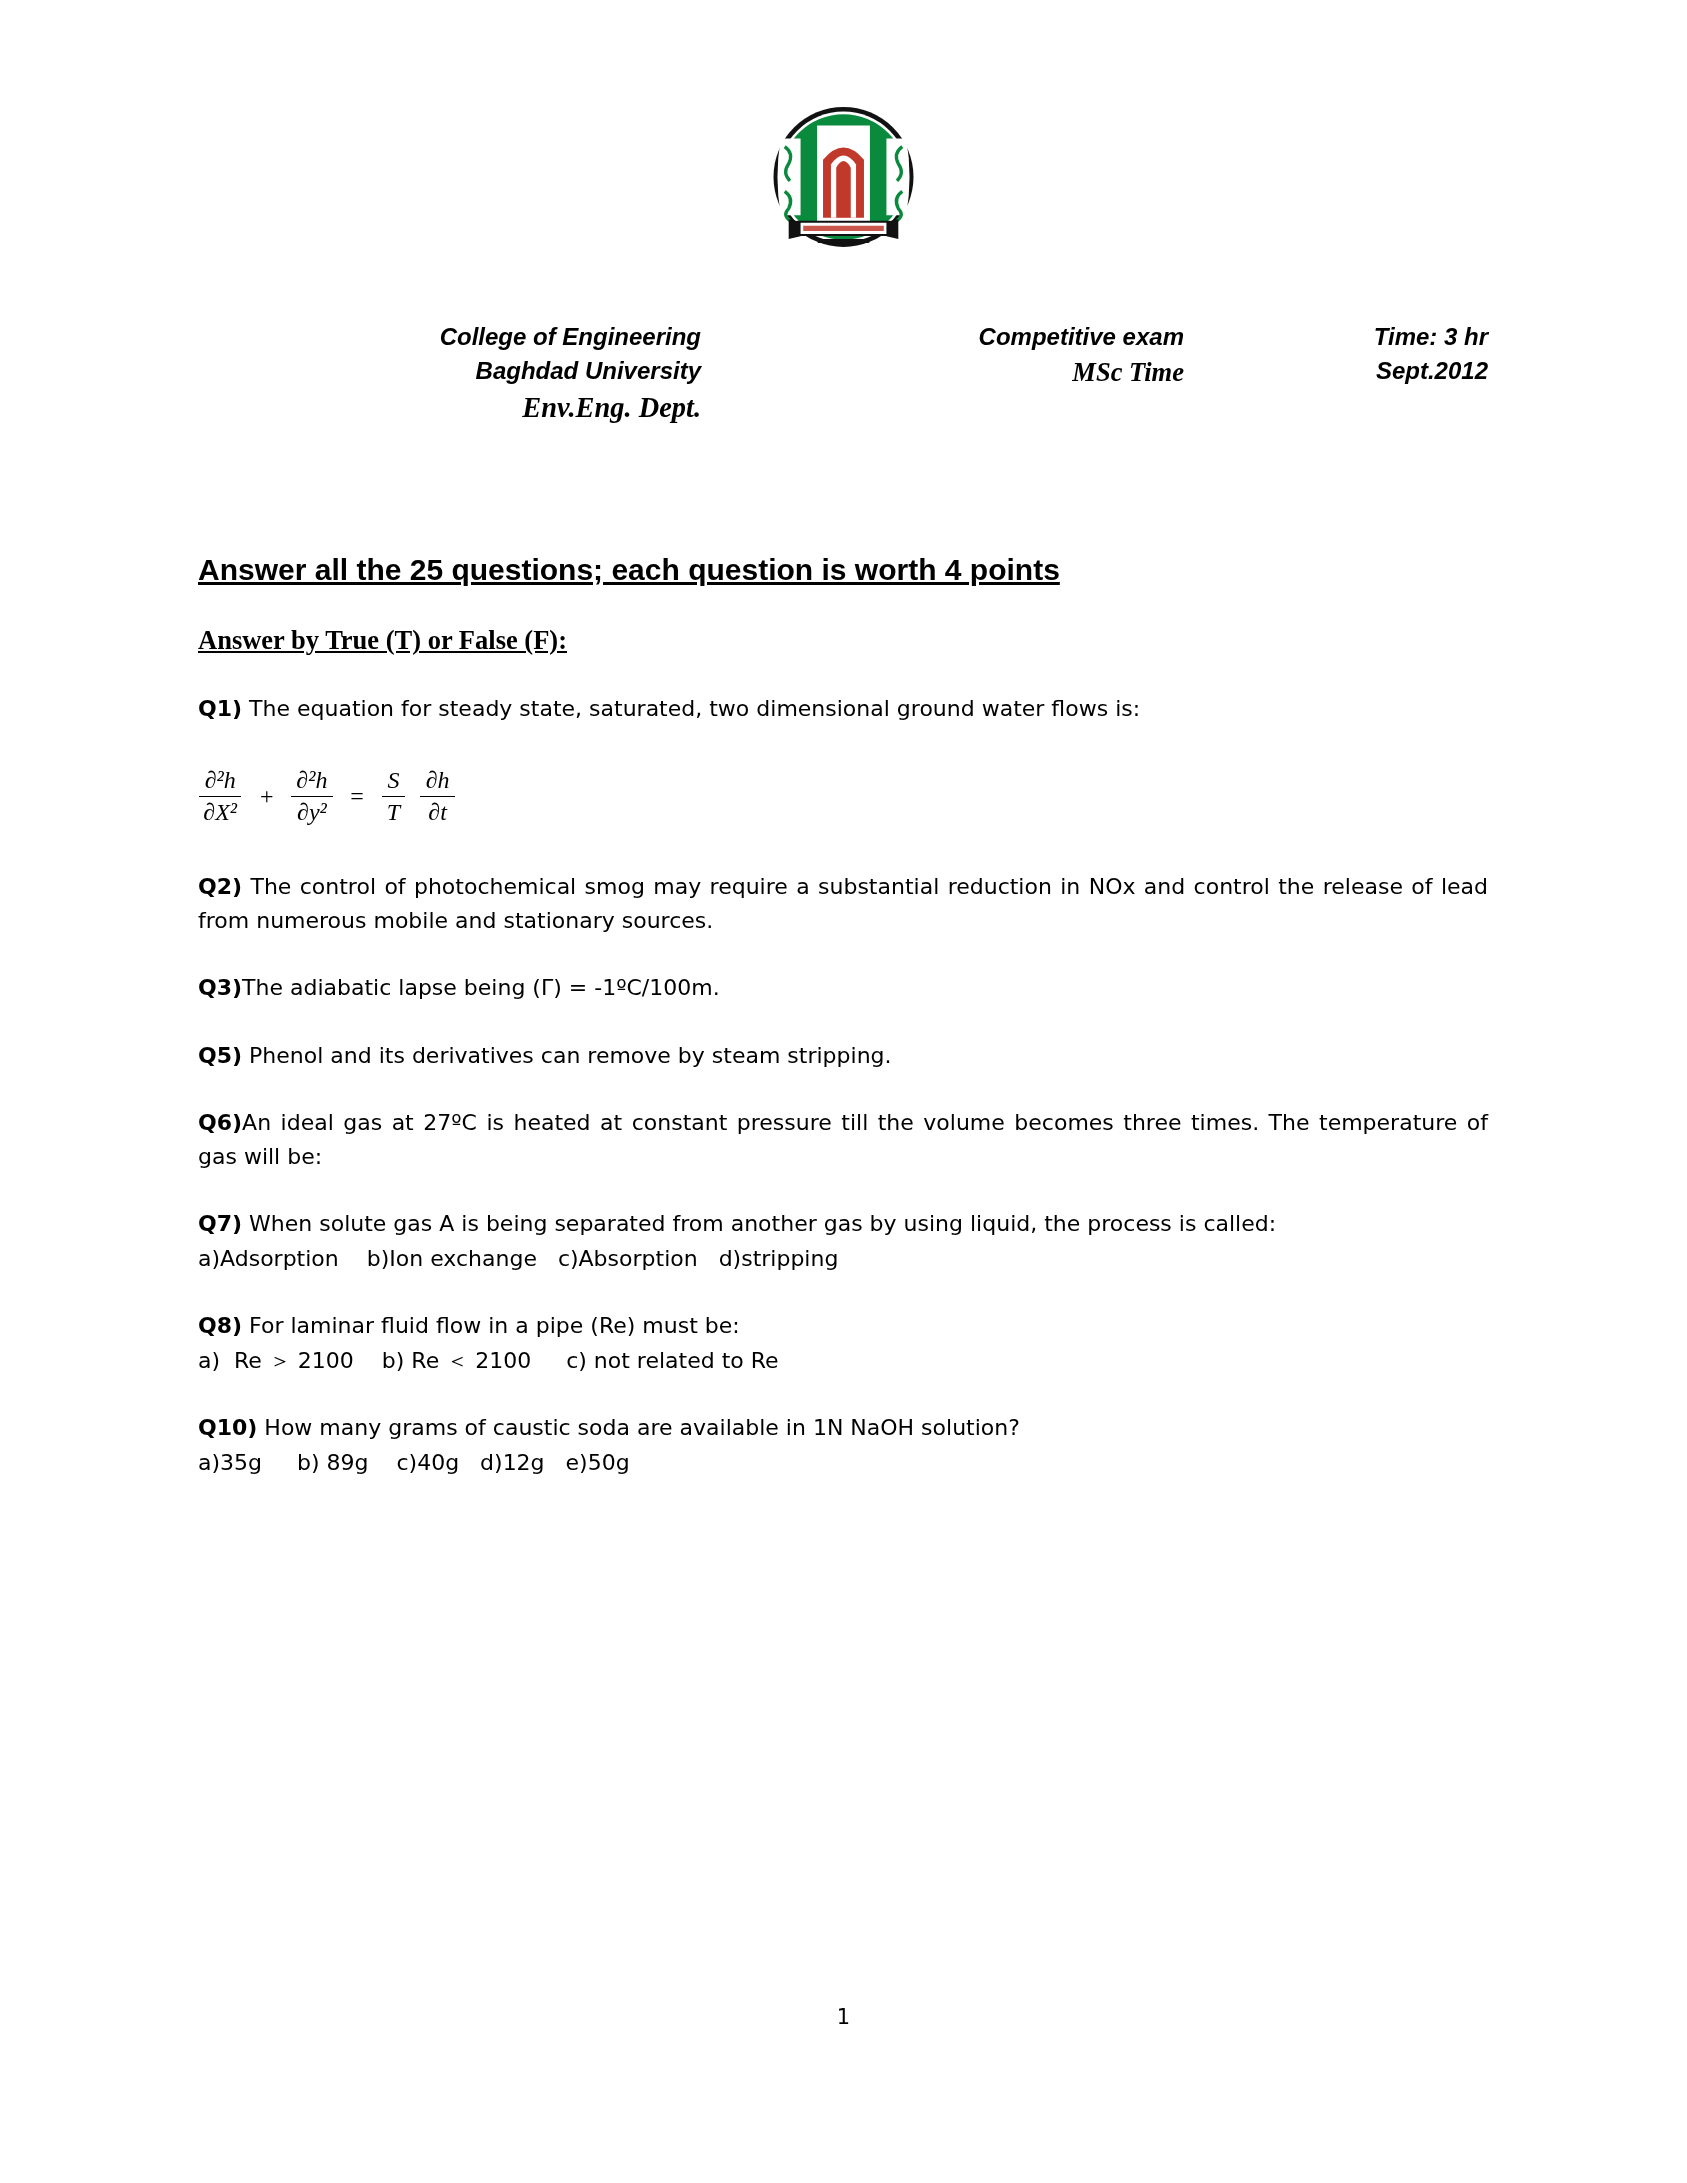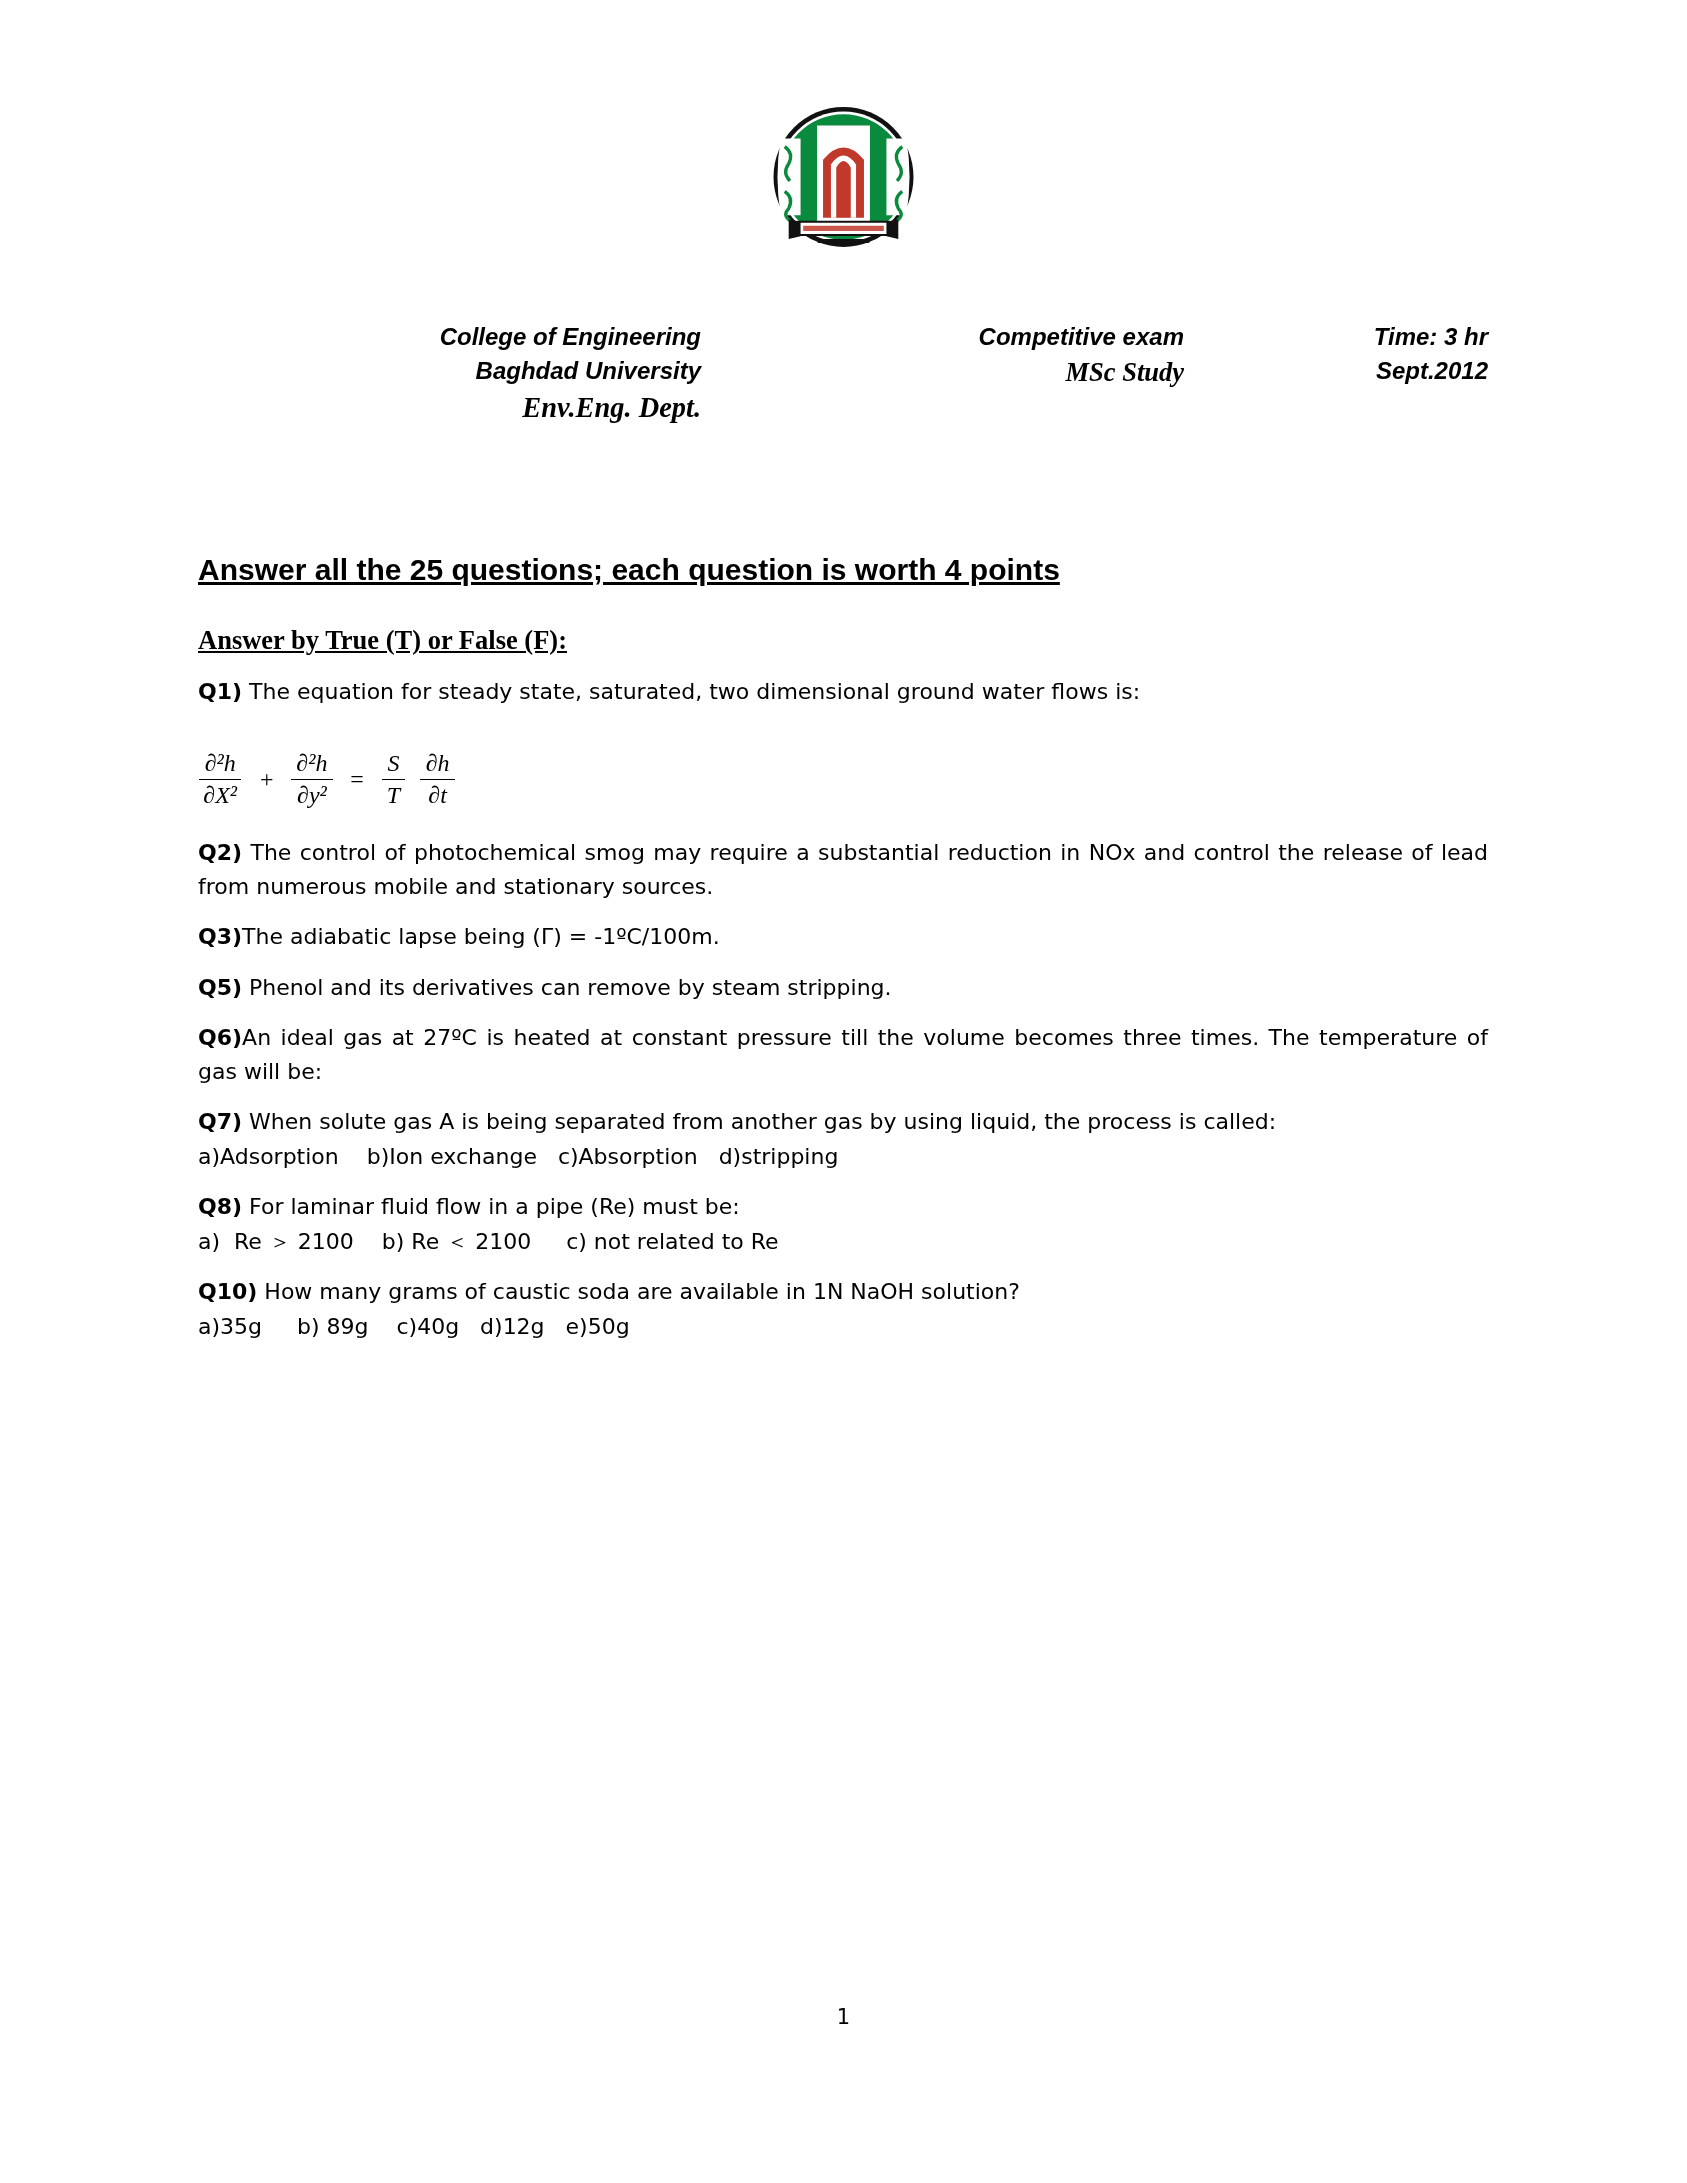--- a/index.html
+++ b/index.html
@@ -93,21 +93,21 @@
     font-weight: bold;
     font-size: 26.5px;
     text-decoration: underline;
     margin-top: 34px;
     margin-bottom: 0;
     line-height: 1.3;
   }
 
   
   .q-block {
-    margin-top: 17px;
+    margin-top: 34px;
     font-size: 22px;
     line-height: 1.52;
     text-align: justify;
     text-justify: inter-word;
   }
   .q-block .qnum {
     font-weight: bold;
   }
   .q-opts {
     font-size: 22px;
@@ -206,21 +206,21 @@
     <table class="header-table">
       <tbody>
           <tr>
         <td class="hdr-col-1">
           <div class="hdr-line">College of Engineering</div>
           <div class="hdr-line indent-1">Baghdad University</div>
           <div class="hdr-line big-serif">Env.Eng. Dept.</div>
         </td>
         <td class="hdr-col-2">
           <div class="hdr-line indent-2">Competitive exam</div>
-          <div class="hdr-line serif indent-2">MSc Study</div>
+          <div class="hdr-line serif indent-2">MSc Time</div>
         </td>
         <td class="hdr-col-3">
           <div class="hdr-line hdr-right">Time: 3 hr</div>
           <div class="hdr-line hdr-right">Sept.2012</div>
         </td>
       </tr>
     </tbody>
       </table>
 
     <div class="main-title">Answer all the 25 questions; each question is worth 4 points</div>

